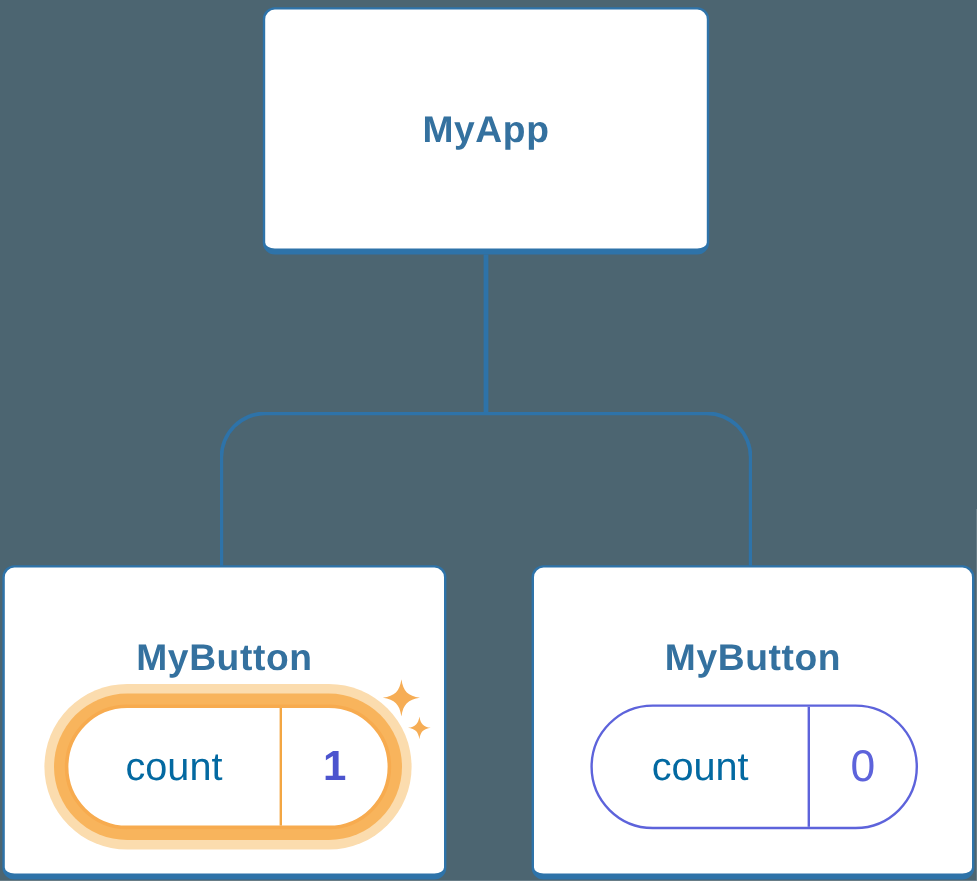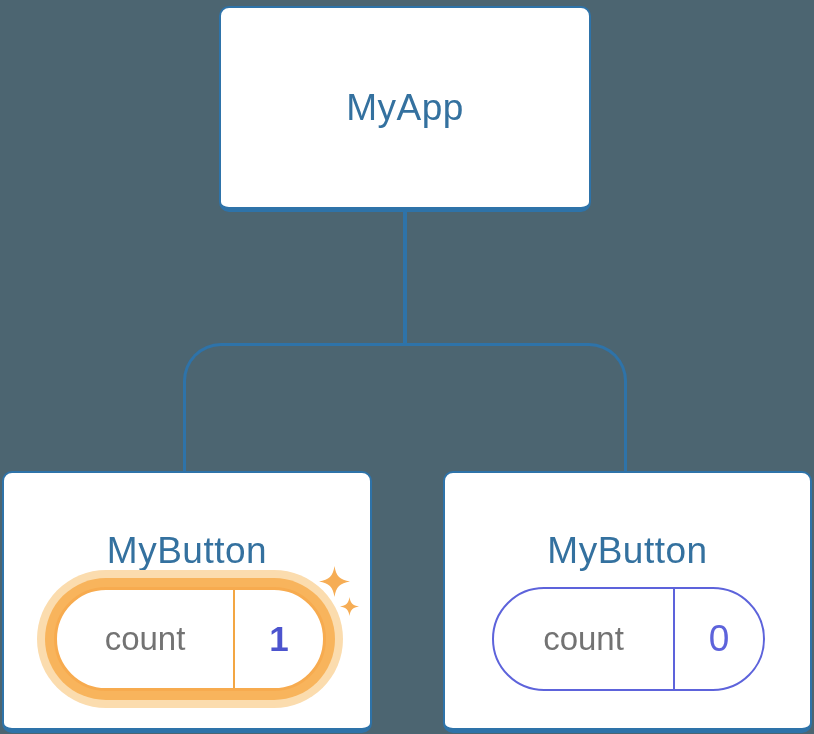--- a/index.html
+++ b/index.html
@@ -26,22 +26,22 @@
   .node-root {
     left: 219px; top: 6px;
     width: 372px; height: 206px;
     display: flex; align-items: center; justify-content: center;
   }
   .node-child-left  { left: 2px;   top: 471px; width: 370px; height: 262px; }
   .node-child-right { left: 443px; top: 471px; width: 369px; height: 262px; }
 
   .node-title {
     color: #34719f;
-    font-size: 37px;
-    font-weight: 400;
+    font-size: 31px;
+    font-weight: 700;
     letter-spacing: 0.5px;
     text-align: center;
   }
   .child-title {
     position: absolute;
     left: 0; right: 0; top: 57px;
   }
 
   
   .stem {
@@ -77,21 +77,21 @@
   }
   .pill-normal {
     left: 47px; top: 114px;
     width: 273px; height: 104px;
     border: 2px solid #5d63db;
   }
   .pill-name {
     flex: 1;
     display: flex; align-items: center; justify-content: center;
     font-size: 33px;
-    color: #737373;
+    color: #0369a1;
   }
   .pill-divider { width: 0; }
   .pill-highlighted .pill-divider { border-right: 2.5px solid #f3a643; }
   .pill-normal      .pill-divider { border-right: 2px solid #5d63db; }
   .pill-value {
     width: 88px;
     display: flex; align-items: center; justify-content: center;
   }
   .pill-highlighted .pill-value { font-size: 35px; font-weight: 700; color: #4c54ce; }
   .pill-normal      .pill-value { font-size: 37px; font-weight: 400; color: #5d63db; }

